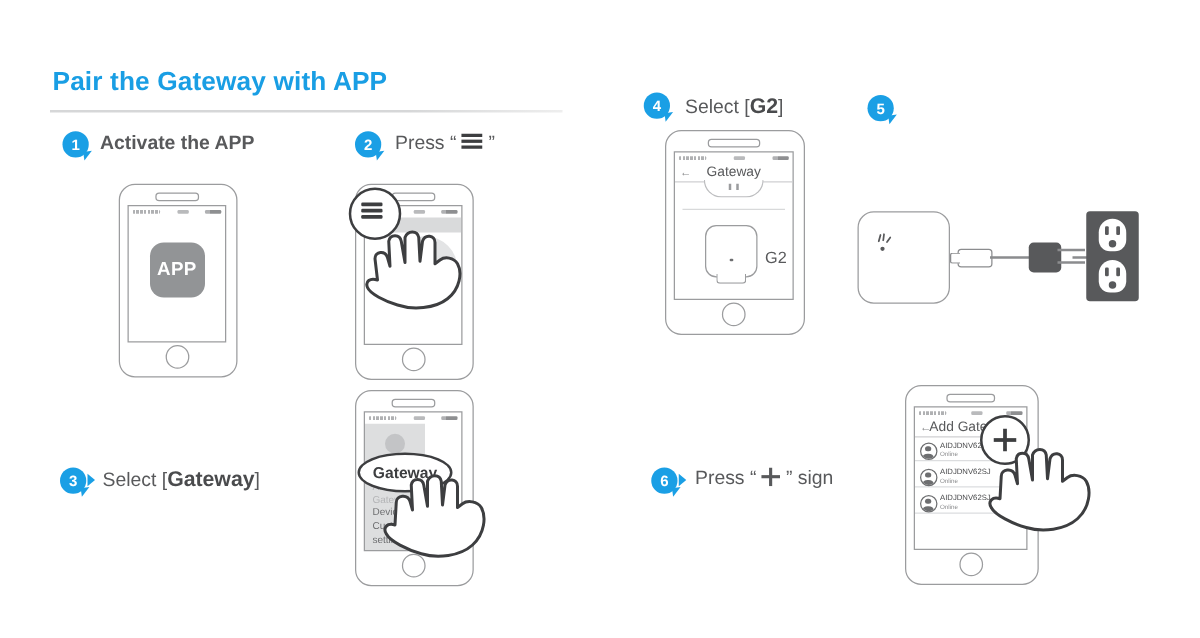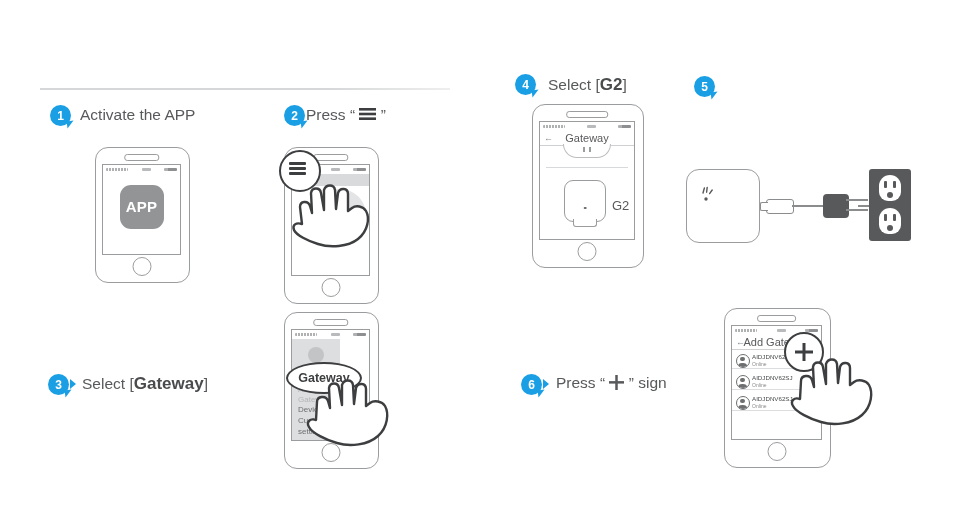--- a/index.html
+++ b/index.html
@@ -239,43 +239,44 @@
     content:"";position:absolute;background:#3d3e40;
   }
   .plus-ring::before{left:50%;top:50%;transform:translate(-50%,-50%);width:18px;height:3px;}
   .plus-ring::after{left:50%;top:50%;transform:translate(-50%,-50%);width:3px;height:18px;}
 </style>
 </head>
 <body>
 
 <div class="stage">
 
+  <div class="title">Pair the Gateway with APP</div>
   <div class="title-rule"></div>
 
   <div class="badge" style="left:50px;top:105px;">1</div>
-  <div class="step-text" style="left:80px;top:106px;">
+  <div class="step-text" style="left:80px;top:106px;font-weight:bold;">
     <span>Activate the APP</span>
   </div>
 
-  <div class="phone" style="left:95px;top:147px;width:93px;height:134px;text-align:right;">
+  <div class="phone" style="left:95px;top:147px;width:93px;height:153px;text-align:right;">
     <div class="body"></div>
     <div class="speaker"></div>
     <div class="screen">
       <div class="statusbar">
         <span class="sb-left"></span>
         <span class="sb-mid"></span>
         <span class="sb-right"></span>
       </div>
       <div class="app-icon">APP</div>
     </div>
     <div class="home"></div>
   </div>
 
   <div class="badge" style="left:284px;top:105px;">2</div>
-  <div class="step-text" style="left:306px;top:106px;">
+  <div class="step-text" style="left:316px;top:106px;">
     <span>Press</span>
     <span>“</span>
     <span style="display:inline-block;vertical-align:-1px;">
       <svg width="17" height="14" viewBox="0 0 17 14" aria-hidden="true">
         <rect x="0" y="1" width="17" height="2.6" fill="#3d3e40"></rect>
         <rect x="0" y="5.7" width="17" height="2.6" fill="#3d3e40"></rect>
         <rect x="0" y="10.4" width="17" height="2.6" fill="#3d3e40"></rect>
       </svg>
     </span>
     <span>”</span>

